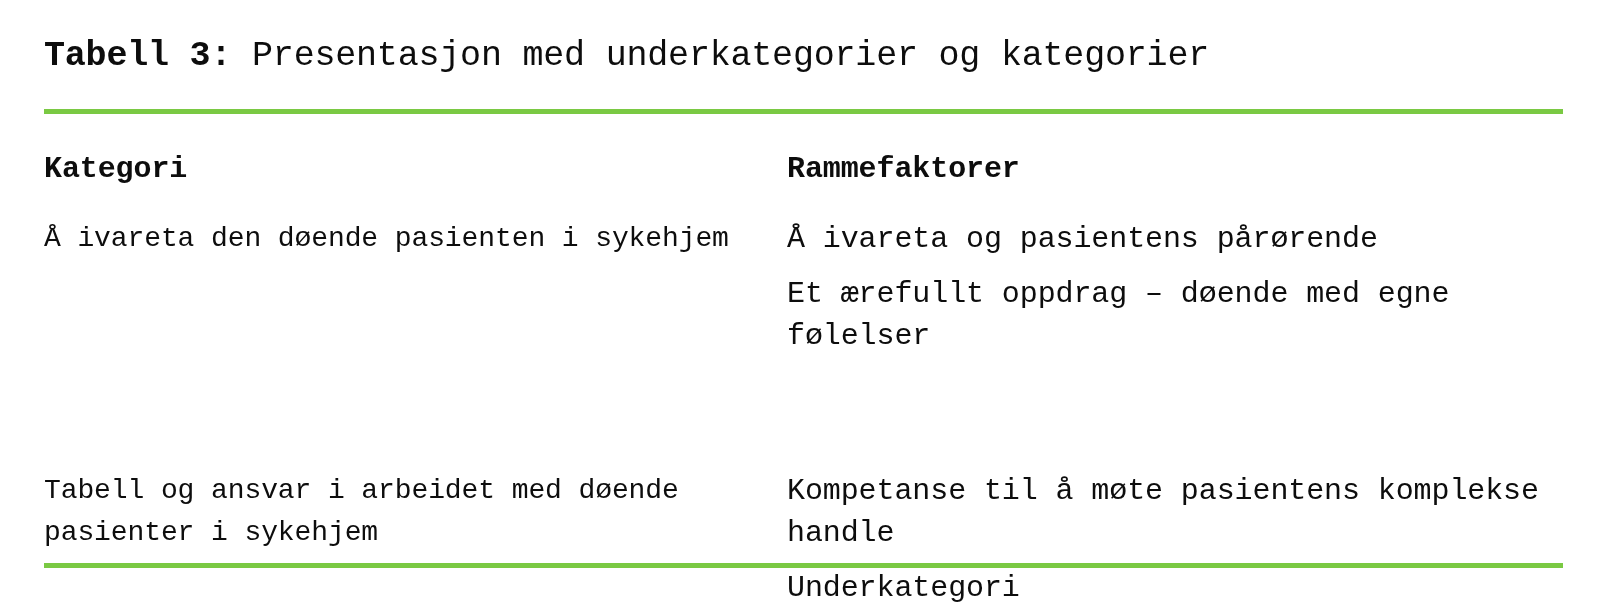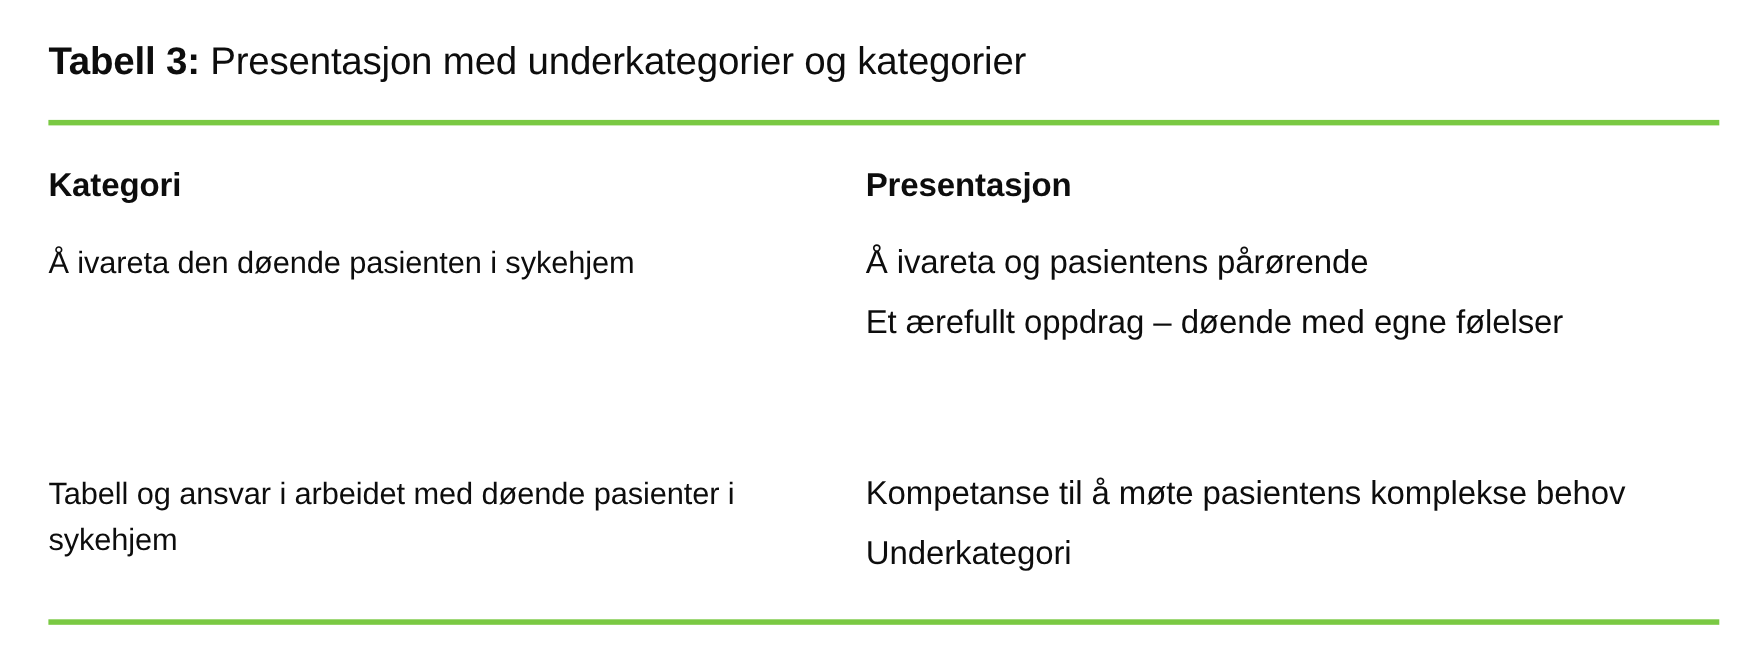--- a/index.html
+++ b/index.html
@@ -15,20 +15,21 @@
     color: #0d0d0d;
     -webkit-font-smoothing: antialiased;
     overflow: hidden;
   }
 
   .page {
     position: relative;
     width: 1600px;
     height: 606px;
     box-sizing: border-box;
+    font-family: Liberation Mono, monospace;
   }
 
   
   .caption {
     position: absolute;
     left: 44px;
     top: 34px;
     width: 1480px;
     font-size: 35px;
     line-height: 44px;
@@ -127,21 +128,21 @@
 
   <div class="rule rule-top"></div>
 
   <div class="table">
 
     <div class="row header-row">
       <div class="col-kategori">
         <div class="col-head">Kategori</div>
       </div>
       <div class="col-underkategori">
-        <div class="col-head">Presentasjon</div>
+        <div class="col-head">Rammefaktorer</div>
       </div>
     </div>
 
     <div class="row body-row row-1">
       <div class="col-kategori">
         <div class="cell-text">Å ivareta den døende pasienten i sykehjem</div>
       </div>
       <div class="col-underkategori">
         <ul class="sub-list">
           <li class="sub-item">Å ivareta og pasientens pårørende</li>
@@ -149,21 +150,21 @@
         </ul>
       </div>
     </div>
 
     <div class="row body-row row-2">
       <div class="col-kategori">
         <div class="cell-text">Tabell og ansvar i arbeidet med døende pasienter i sykehjem</div>
       </div>
       <div class="col-underkategori">
         <ul class="sub-list">
-          <li class="sub-item">Kompetanse til å møte pasientens komplekse behov</li>
+          <li class="sub-item">Kompetanse til å møte pasientens komplekse handle</li>
           <li class="sub-item">Underkategori</li>
         </ul>
       </div>
     </div>
 
   </div>
 
   <div class="rule rule-bottom"></div>
 
 </div>

